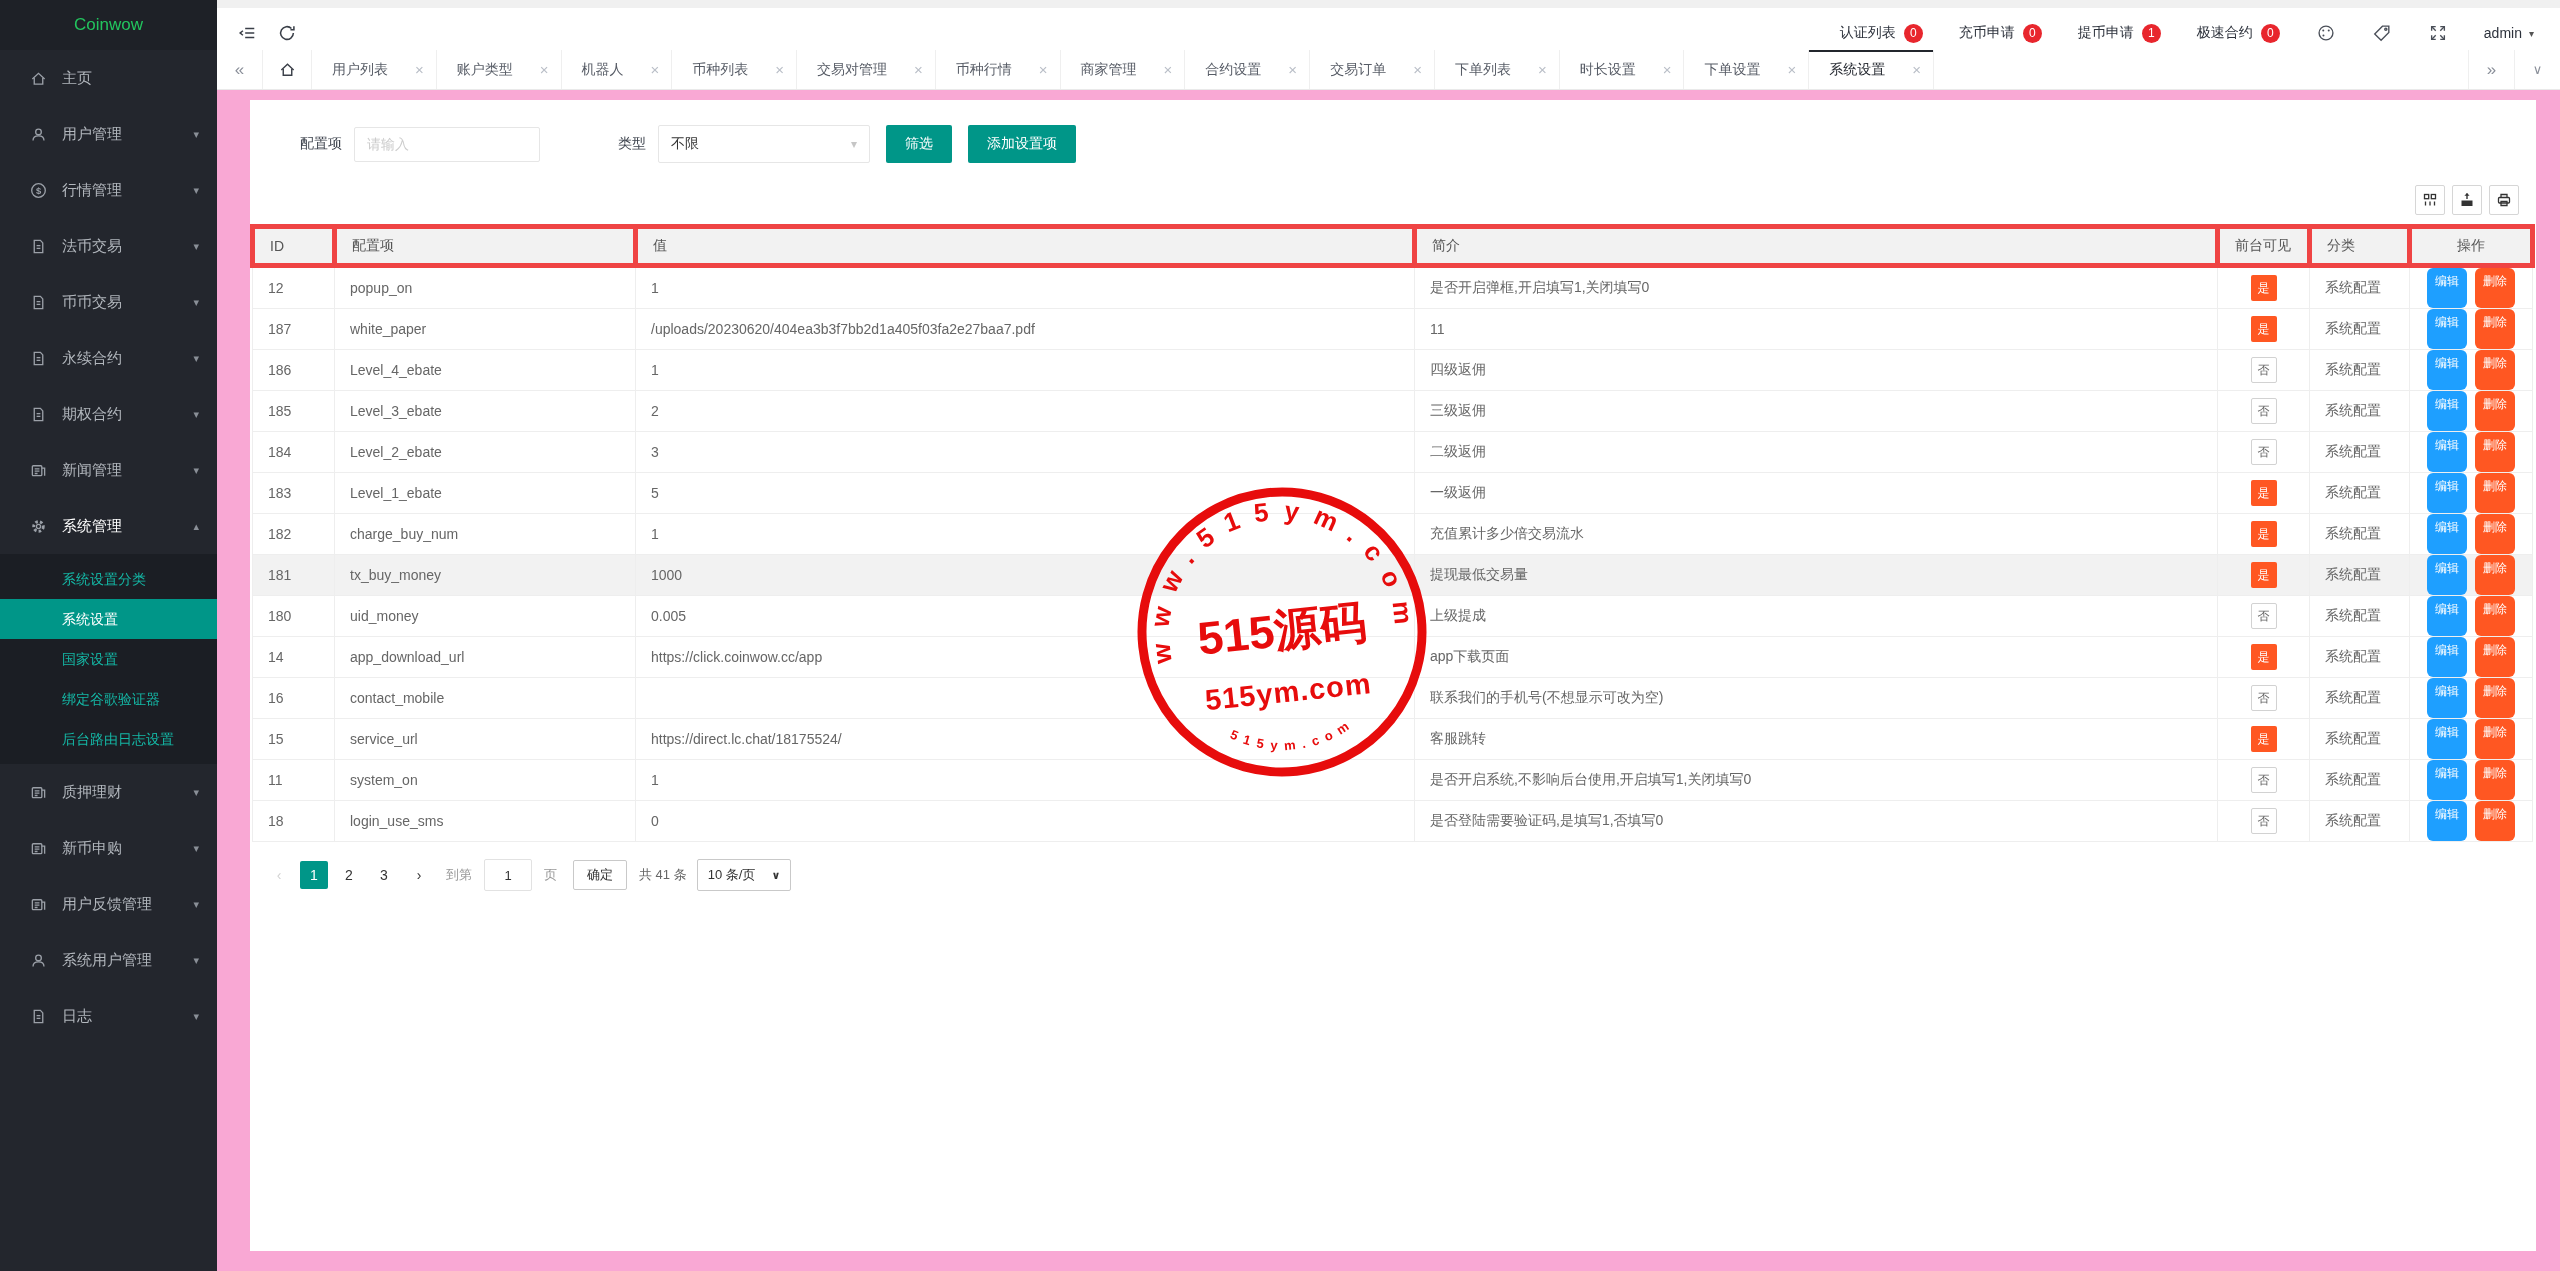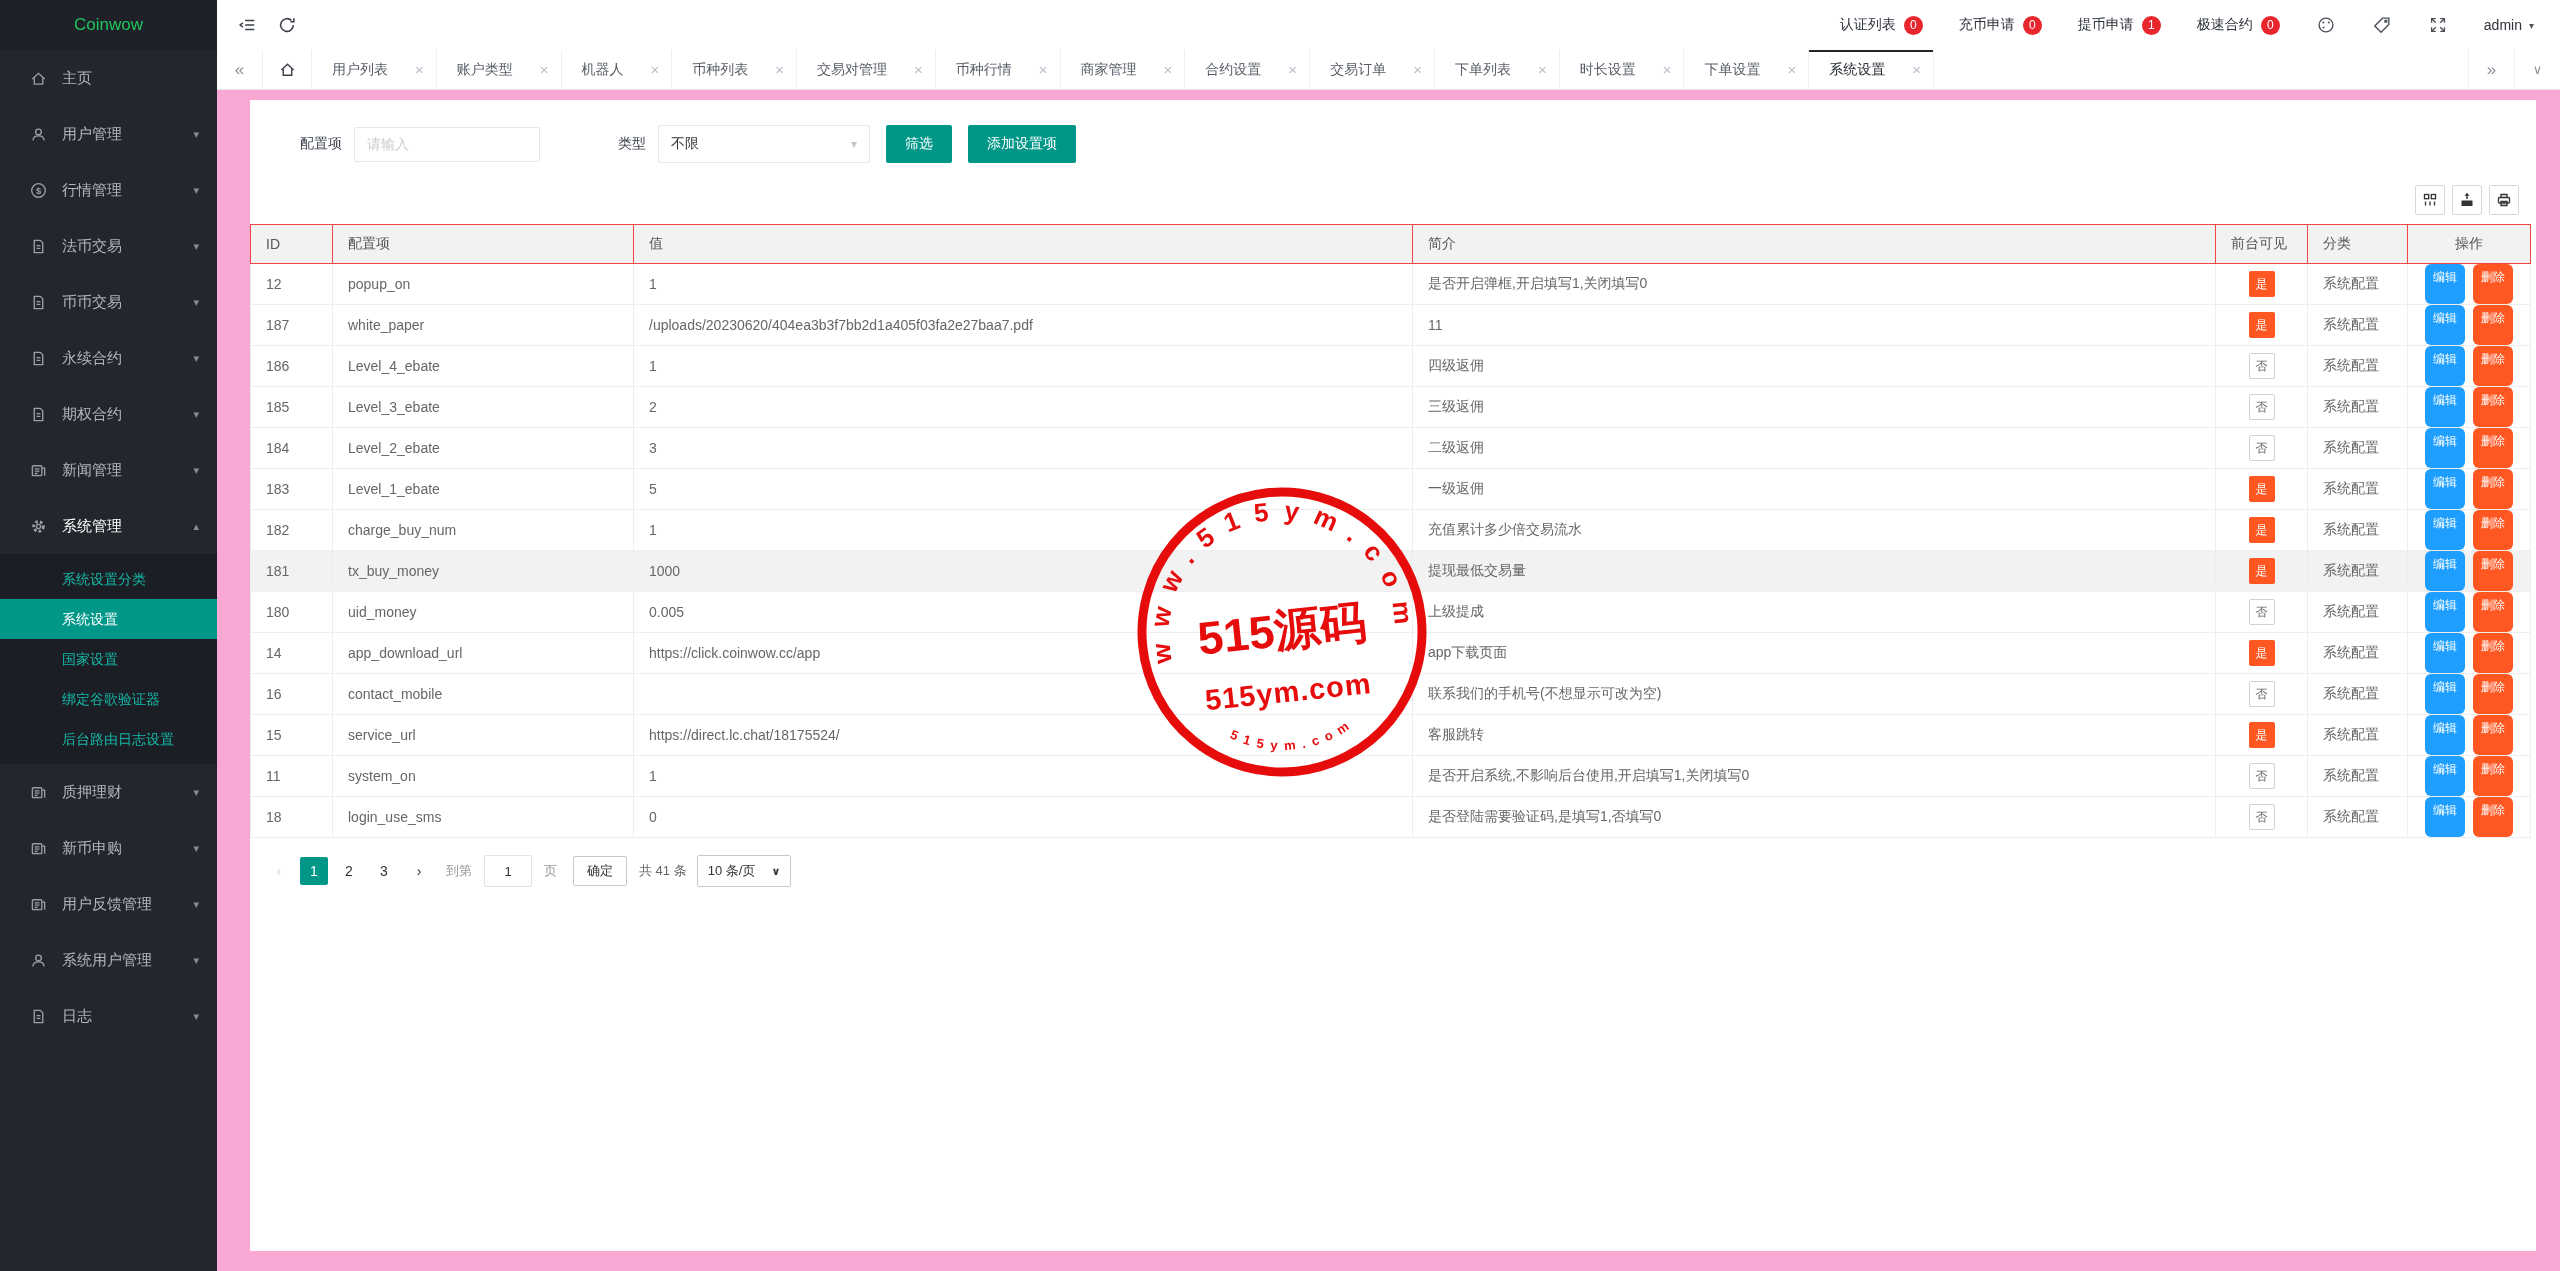--- a/index.html
+++ b/index.html
@@ -18,21 +18,21 @@
   .side-item{height:56px;display:flex;align-items:center;padding:0 18px 0 30px;color:#b2b7bd;font-size:15px;cursor:pointer;}
   .side-item.open{color:#fff;}
   .side-icn{width:17px;height:17px;margin-right:15px;color:#9ba0a8;flex:none;display:flex;}
   .side-icn svg{width:17px;height:17px;}
   .side-label{flex:1;white-space:nowrap;}
   .side-caret{font-size:11px;color:#8a8f97;}
   .side-sub{background:#1b1e24;padding:5px 0;}
   .side-sub-item{height:40px;line-height:40px;padding-left:62px;color:#14b8a6;font-size:14px;cursor:pointer;white-space:nowrap;}
   .side-sub-item.active{background:var(--accent);color:#fff;}
   
-  .topbar{position:absolute;left:217px;top:0;right:0;height:50px;background:#fff;display:flex;align-items:center;padding:0 26px 0 10px;box-sizing:border-box;z-index:5;}
+  .topbar{position:absolute;left:217px;top:8px;right:0;height:50px;background:#fff;display:flex;align-items:center;padding:0 26px 0 10px;box-sizing:border-box;z-index:5;}
   .top-icn{width:40px;height:50px;display:flex;align-items:center;justify-content:center;color:#3a3f48;cursor:pointer;}
   .top-icn svg{width:20px;height:20px;}
   .top-right{margin-left:auto;display:flex;align-items:center;gap:36px;}
   .hbadge{display:flex;align-items:center;gap:8px;font-size:14px;color:#2d323c;cursor:pointer;}
   .hbadge-count{min-width:19px;height:19px;border-radius:10px;background:var(--badge-red);color:#fff;font-size:12px;display:flex;align-items:center;justify-content:center;padding:0 4px;box-sizing:border-box;}
   .tr-icn{color:#4a4f58;cursor:pointer;display:flex;}
   .tr-icn svg{width:20px;height:20px;}
   .user{display:flex;align-items:center;gap:7px;font-size:14px;color:#2d323c;cursor:pointer;}
   .user-caret{font-size:10px;color:#555;}
   
@@ -55,21 +55,21 @@
   .f-input{width:186px;height:35px;border:1px solid #e6e6e6;border-radius:2px;padding:0 12px;font-size:14px;color:#333;outline:none;box-sizing:border-box;}
   .f-input::placeholder{color:#ccc;}
   .f-select{width:212px;height:38px;border:1px solid #e6e6e6;border-radius:2px;display:flex;align-items:center;justify-content:space-between;padding:0 12px;font-size:14px;color:#333;background:#fff;box-sizing:border-box;cursor:pointer;}
   .f-caret{color:#c6c6c6;font-size:12px;}
   .btn-teal{height:38px;background:var(--accent);color:#fff;border:none;border-radius:2px;font-size:14px;padding:0 19px;margin-left:16px;cursor:pointer;font-family:inherit;}
   .tools{display:flex;justify-content:flex-end;gap:7px;margin:22px 17px 9px 0;}
   .tool{width:30px;height:30px;border:1px solid #d6d6d6;border-radius:2px;display:flex;align-items:center;justify-content:center;color:#333;background:#fff;cursor:pointer;box-sizing:border-box;}
   .tool svg{width:16px;height:16px;}
   
   table.grid{border-collapse:collapse;table-layout:fixed;width:2280px;font-size:14px;}
-  .grid th{background:#f2f2f2;font-weight:400;color:#555;text-align:left;height:39px;padding:0 15px;border:1px solid #ef4444;box-sizing:border-box;overflow:hidden;white-space:nowrap;}
+  .grid th{background:#f2f2f2;font-weight:400;color:#555;text-align:left;height:39px;padding:0 15px;border:5px solid #ef4444;box-sizing:border-box;overflow:hidden;white-space:nowrap;}
   .grid td{height:39px;padding:0 15px;color:#666;border:1px solid #eee;background:#fff;box-sizing:border-box;overflow:hidden;white-space:nowrap;text-overflow:ellipsis;}
   .grid tr.hl td{background:#f2f2f2;}
   .grid th.center,.grid td.center{text-align:center;padding:0 4px;}
   .badge{display:inline-block;min-width:26px;height:26px;line-height:26px;border-radius:2px;font-size:12px;text-align:center;padding:0 2px;box-sizing:border-box;}
   .badge-yes{background:var(--danger);color:#fff;}
   .badge-no{background:#fff;border:1px solid #d2d2d2;color:#666;line-height:24px;}
   .btn{display:inline-block;height:40px;line-height:26px;padding:0 8px;border-radius:6px;color:#fff;font-size:12px;margin:0 4px;cursor:pointer;}
   .btn-edit{background:var(--edit-blue);}
   .btn-del{background:var(--danger);}
   

